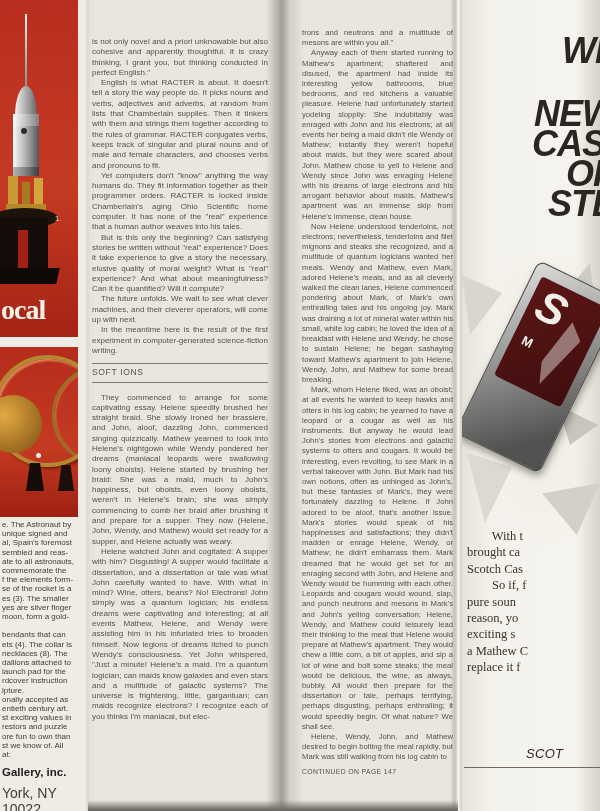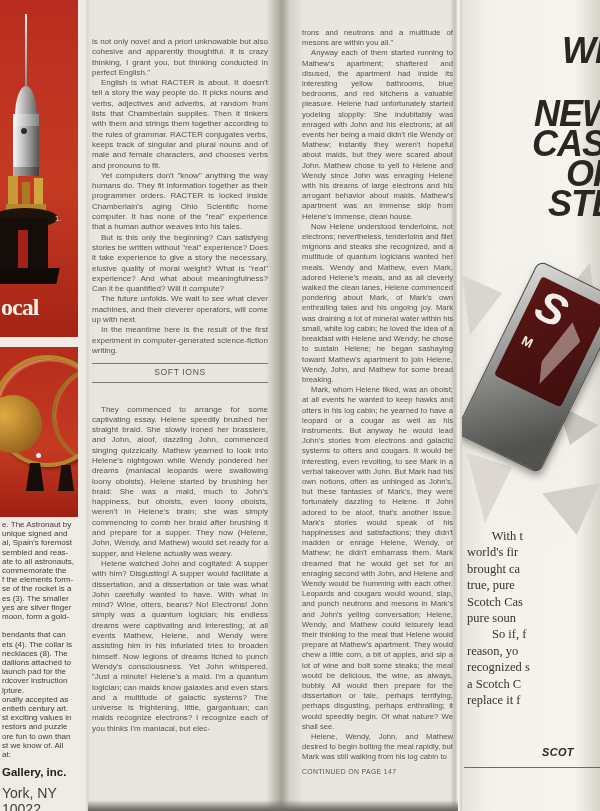--- a/index.html
+++ b/index.html
@@ -22,21 +22,21 @@
   .gold1{position:absolute;left:8px;top:176px;width:10px;height:30px;background:#c79a36;}
   .gold2{position:absolute;left:22px;top:182px;width:8px;height:26px;background:#a87b22;}
   .gold3{position:absolute;left:34px;top:178px;width:9px;height:30px;background:#d2a63e;}
   .gold4{position:absolute;left:6px;top:204px;width:40px;height:8px;background:#b5882c;}
   .stand-disc{position:absolute;left:-8px;top:208px;width:66px;height:20px;border-radius:50%;background:#1c130d;}
   .stand-body{position:absolute;left:0px;top:218px;width:48px;height:58px;background:#150d09;}
   .stand-slot{position:absolute;left:18px;top:230px;width:10px;height:40px;background:#a32114;}
   .stand-foot{position:absolute;left:-6px;top:268px;width:64px;height:16px;background:#0f0a07;transform:skewX(-12deg);}
   .fig-label{position:absolute;left:55px;top:214px;font-size:7.5px;color:#ead9c8;}
   .ocal{position:absolute;left:1px;top:294px;color:#f7f2e8;
-        font-family:"Liberation Serif",serif;font-weight:bold;font-size:24px;letter-spacing:-1px;text-align:right;}
+        font-family:"Liberation Serif",serif;font-weight:bold;font-size:28px;letter-spacing:-1px;text-align:right;}
   .ad-img2{position:absolute;left:0;top:347px;width:78px;height:170px;overflow:hidden;
            background:linear-gradient(180deg,#b52c1d,#c43a21 60%,#9e2013);}
   .ring1{position:absolute;left:-8px;top:8px;width:104px;height:104px;border-radius:50%;
          border:4px solid #b5872f;box-shadow:inset 2px 2px 2px rgba(255,220,150,.5),2px 2px 3px rgba(60,10,5,.5);}
   .ring2{position:absolute;left:52px;top:18px;width:94px;height:94px;border-radius:50%;
          border:3px solid #9a6f24;box-shadow:inset 1px 1px 2px rgba(255,210,140,.4);}
   .amber-disc{position:absolute;left:-16px;top:48px;width:58px;height:58px;border-radius:50%;
          background:radial-gradient(circle at 35% 35%,#e2aa42,#7d4f13);}
   .ball{position:absolute;left:36px;top:106px;width:5px;height:5px;border-radius:50%;background:#eee;}
   .ring-stand1{position:absolute;left:26px;top:116px;width:18px;height:28px;background:#150d08;
@@ -51,22 +51,22 @@
   .left-edge{position:absolute;left:86px;top:0;width:8px;height:811px;
          background:linear-gradient(90deg,rgba(120,115,105,.18),rgba(255,255,255,0));}
 
   
   .col{position:absolute;top:0;height:811px;overflow:hidden;color:#54524e;text-align:justify;}
   .col1{left:92px;width:176px;padding-top:37px;font-size:8px;line-height:10.3px;}
   .col2{left:302px;width:151px;padding-top:28px;font-size:7.7px;line-height:10.2px;}
   .blk{margin:0;}
   .blk.para{text-indent:9px;}
   .blk.cont{text-indent:0;}
-  .blk.header{margin:7px 0 22px;padding:3px 0 4px;border-top:1px solid #7c786f;border-bottom:1px solid #7c786f;
-         letter-spacing:.6px;font-size:8.6px;color:#55524c;text-indent:0;text-align:center;}
+  .blk.header{margin:7px 0 10px;padding:3px 0 4px;border-top:1px solid #7c786f;border-bottom:1px solid #7c786f;
+         letter-spacing:.6px;font-size:8.6px;color:#55524c;text-indent:0;text-align:left;}
   .continued{margin-top:4px;font-size:6.8px;letter-spacing:.4px;color:#55524c;text-align:left;}
 
   .gutter{position:absolute;left:266px;top:0;width:38px;height:811px;
          background:linear-gradient(90deg,rgba(233,230,223,0) 0%,rgba(78,72,63,.45) 42%,rgba(130,122,110,.22) 62%,rgba(233,230,223,0) 100%);}
   .page-edge{position:absolute;left:450px;top:0;width:14px;height:811px;
          background:linear-gradient(90deg,rgba(0,0,0,0) 0%,rgba(100,95,85,.28) 35%,rgba(255,255,255,.65) 60%,rgba(100,95,85,.2) 85%,rgba(0,0,0,0) 100%);}
   .bottom-edge{position:absolute;left:88px;top:800px;width:370px;height:11px;
          background:linear-gradient(180deg,rgba(233,230,223,0),#6e6962 90%);}
 
   
@@ -93,21 +93,21 @@
          border:1px solid #44423f;border-radius:8px;box-shadow:3px 4px 7px rgba(40,35,30,.4);}
   .cassette-label{position:absolute;left:9px;right:9px;top:12px;height:110px;border-radius:4px;
          background:linear-gradient(140deg,#5c1616,#3f0e0e);color:#f3efe8;overflow:hidden;}
   .label-letter{position:absolute;left:8px;top:0px;font-size:44px;font-weight:bold;font-style:italic;}
   .label-sub{position:absolute;left:10px;top:58px;font-size:13px;font-weight:bold;}
   .glass-glint{position:absolute;left:46px;top:40px;width:26px;height:70px;background:rgba(244,242,236,.45);
          clip-path:polygon(40% 0,100% 20%,30% 100%,0 70%);}
   .ad-body{position:absolute;left:5px;top:528px;width:133px;font-family:Liberation Serif, serif;
          font-size:12.5px;line-height:16.4px;color:#38332b;}
   .bline{white-space:pre;overflow:hidden;}
-  .scotch-logo{position:absolute;left:80px;top:746px;font-size:11px;font-weight:bold;font-style:italic;
+  .scotch-logo{position:absolute;left:64px;top:746px;font-size:13px;font-weight:normal;font-style:italic;
          letter-spacing:.3px;color:#2e2a25;}
   .ad-rule{position:absolute;left:2px;top:767px;width:136px;height:1px;background:#6e6a62;}
 </style>
 </head>
 <body>
 
 <div class="page">
 
   <aside class="left-ad">
     <div class="ad-img1">
@@ -186,28 +186,26 @@
         <div class="cassette-label">
           <span class="label-letter">S</span>
           <span class="label-sub">M</span>
         </div>
         <div class="glass-glint"></div>
       </div>
     </div>
 
     <div class="ad-body">
         <div class="bline">        With t</div>
-        <div class="bline">world's fir</div>
         <div class="bline">brought ca</div>
-        <div class="bline">true, pure</div>
         <div class="bline">Scotch Cas</div>
+        <div class="bline">        So if, f</div>
         <div class="bline">pure soun</div>
-        <div class="bline">        So if, f</div>
         <div class="bline">reason, yo</div>
-        <div class="bline">recognized s</div>
-        <div class="bline">a Scotch C</div>
+        <div class="bline">exciting s</div>
+        <div class="bline">a Mathew C</div>
         <div class="bline">replace it f</div>
       </div>
     <div class="scotch-logo">SCOT</div>
     <div class="ad-rule"></div>
   </aside>
 
 </div>
 
 </body></html>

